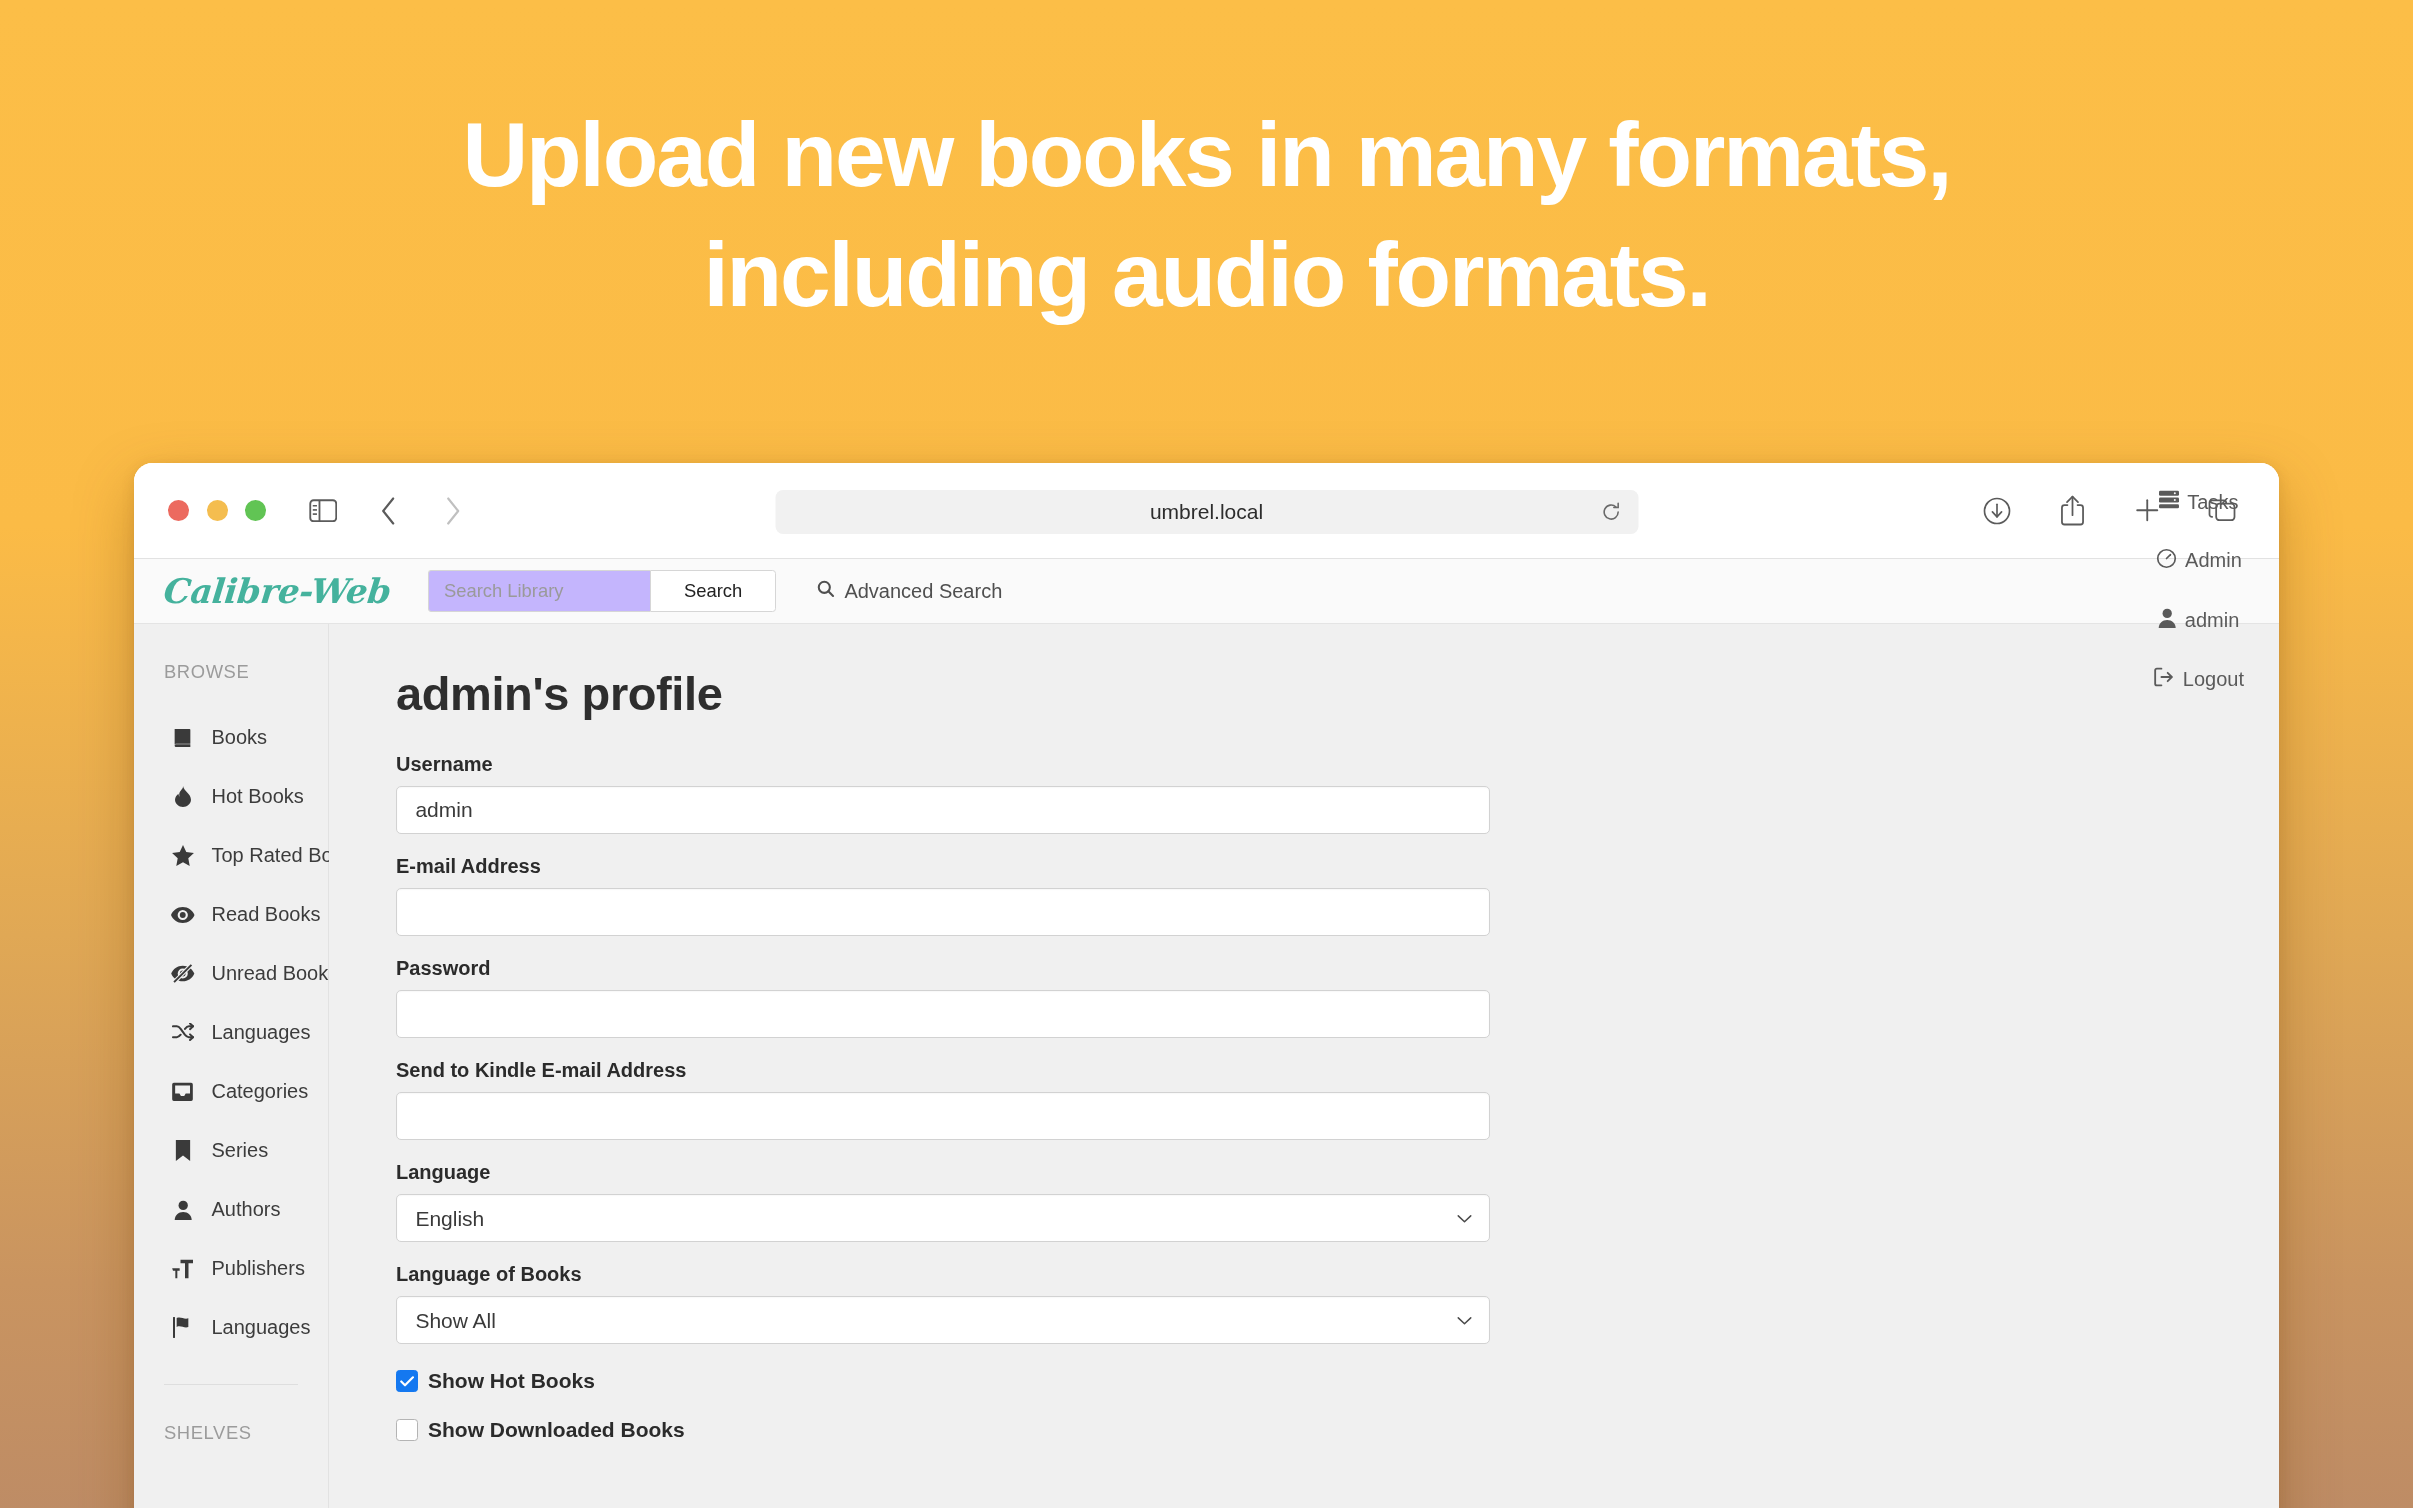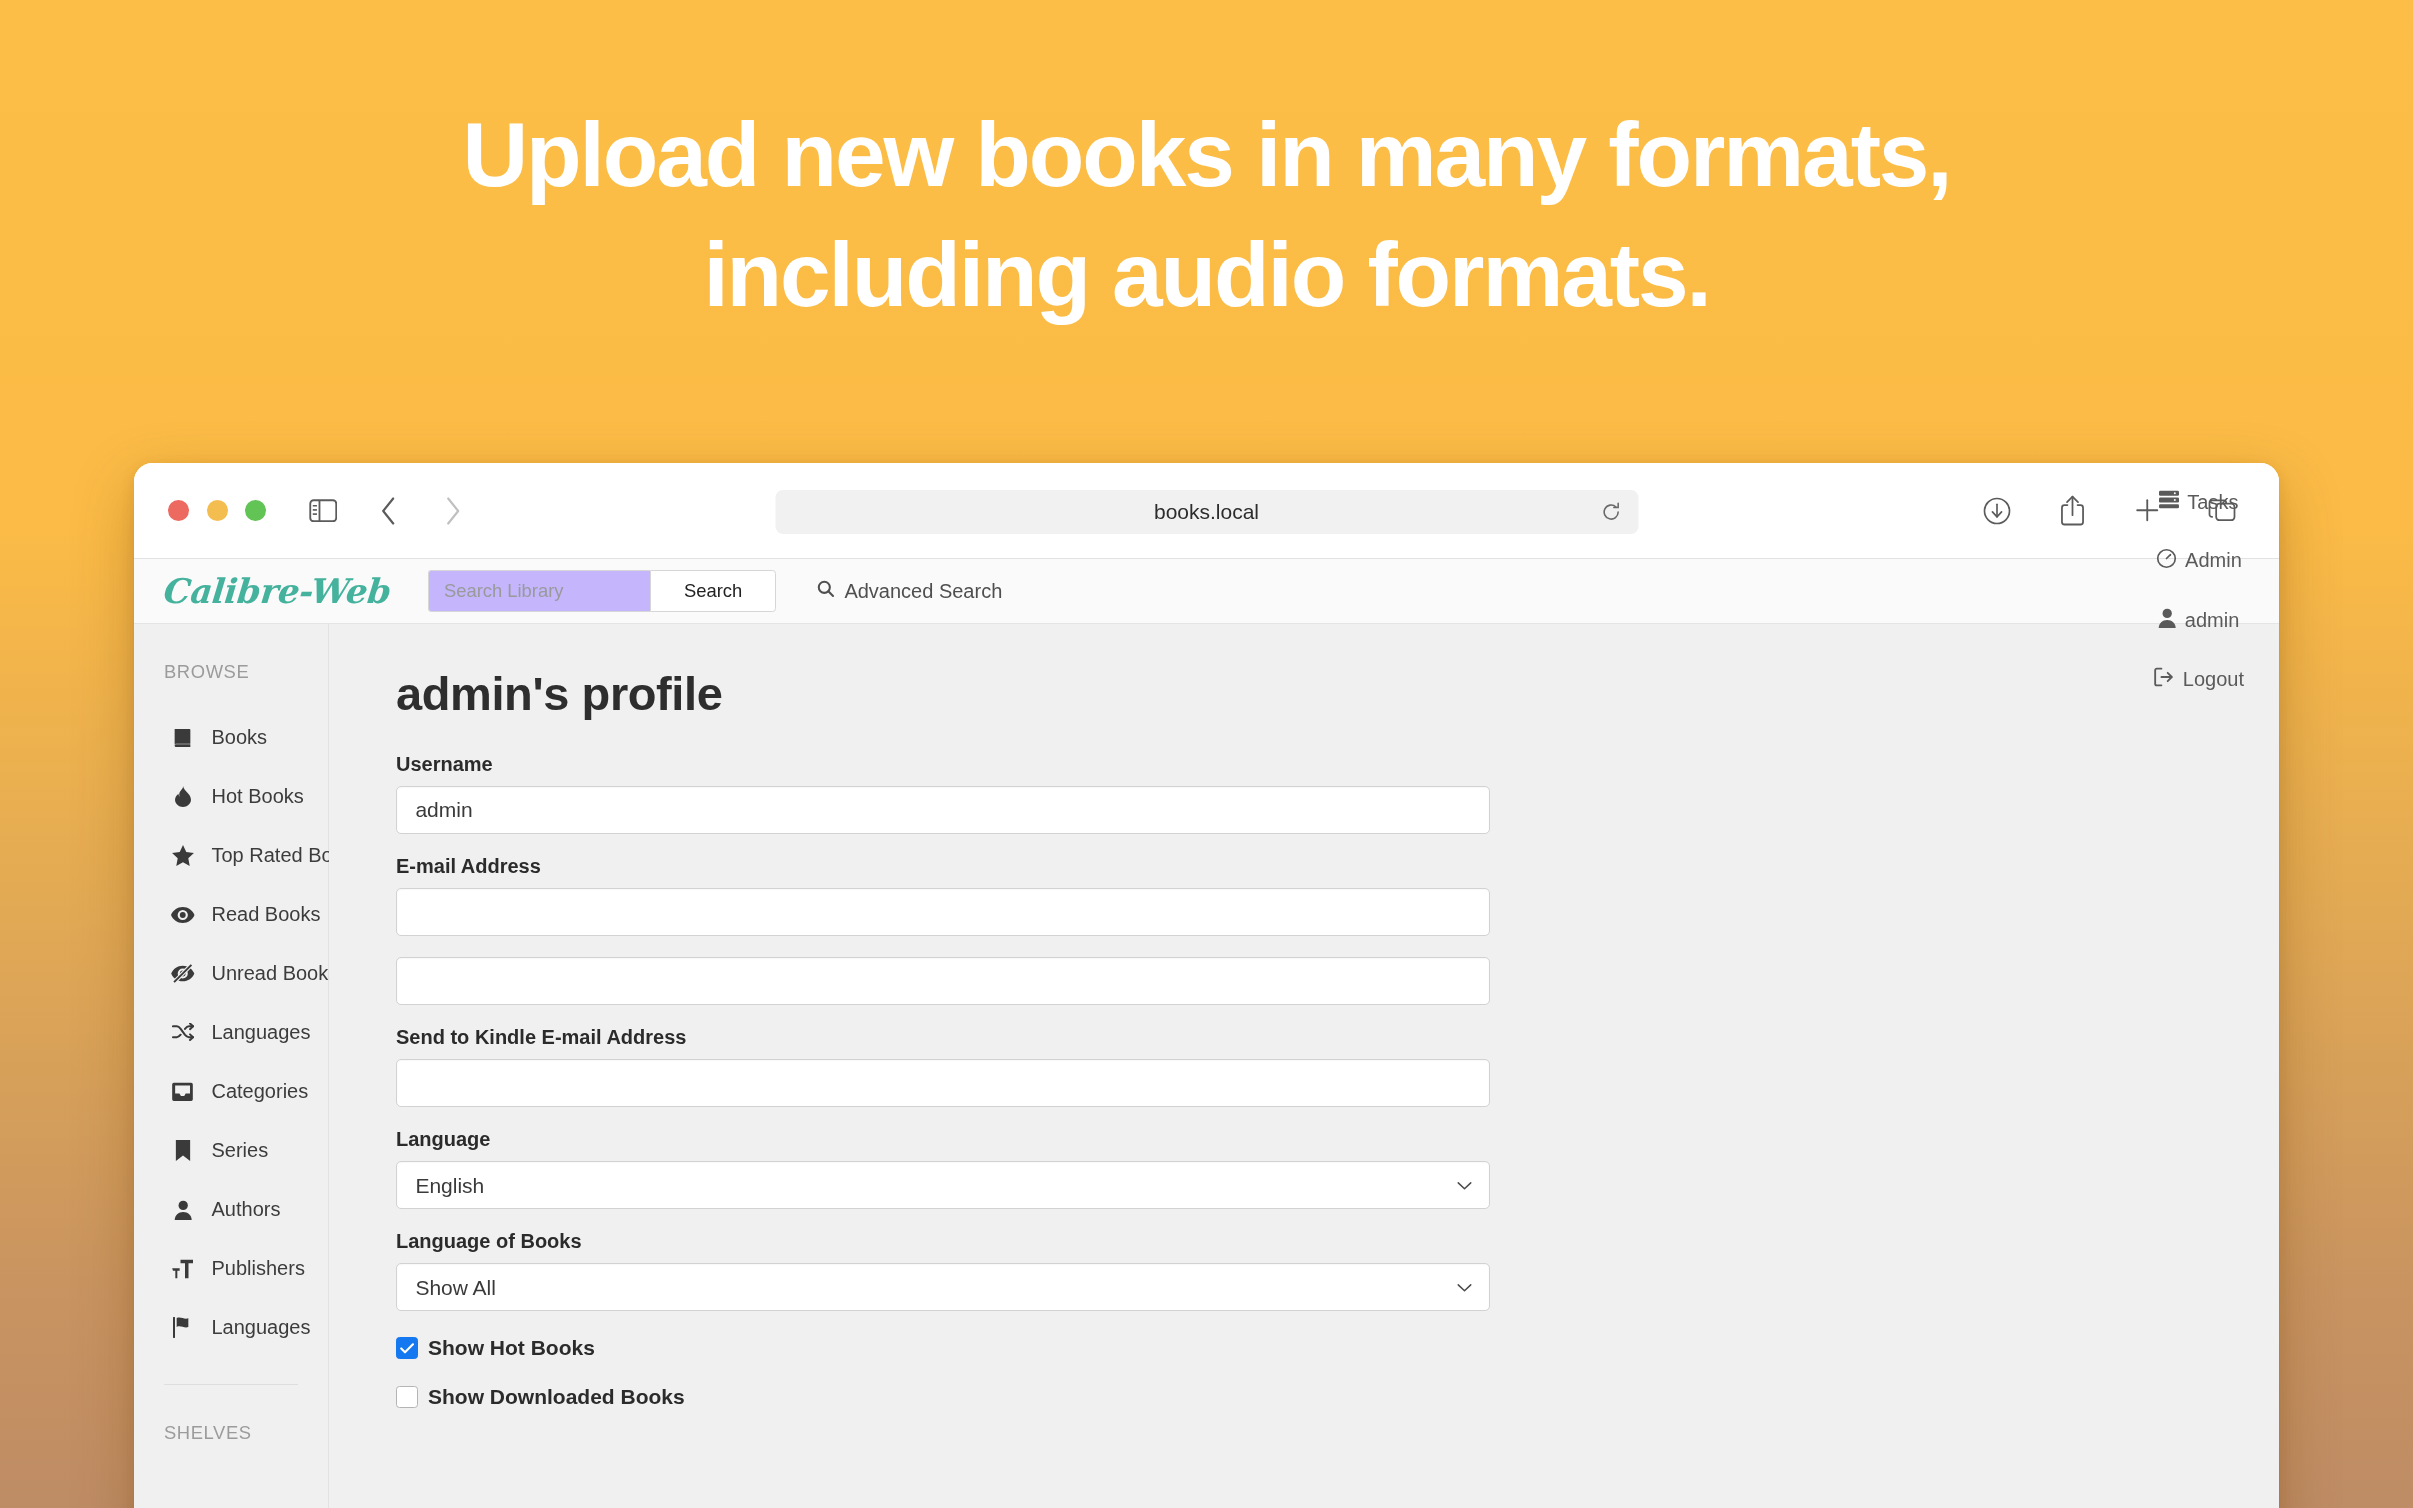--- a/index.html
+++ b/index.html
@@ -362,21 +362,21 @@
       </span>
       <span class="chrome-icon-btn dim">
         <svg width="18.4" height="30" viewBox="0 0 22 36" fill="none" stroke="currentColor" stroke-width="2.6" stroke-linecap="round" stroke-linejoin="round">
           <polyline points="5,3 17,18 5,33"></polyline>
         </svg>
       </span>
     </div>
 
     <div class="url-bar-wrap">
       <div class="url-bar">
-        <span class="url-text">books.local</span>
+        <span class="url-text">umbrel.local</span>
         <span class="url-reload">
           <svg width="20" height="22" viewBox="0 0 24 26" fill="none" stroke="currentColor" stroke-width="1.9" stroke-linecap="round">
             <path d="M20 13a8.4 8.4 0 1 1-2.6-6"></path>
             <polyline points="20,2.5 20,7.6 14.8,7.6"></polyline>
           </svg>
         </span>
       </div>
     </div>
 
     <div class="chrome-right">
@@ -603,20 +603,21 @@
         <label class="form-label">Username</label>
         <input class="form-control" type="text" value="admin" style="">
       </div>
 
       <div class="form-group">
         <label class="form-label">E-mail Address</label>
         <input class="form-control" type="text" value="" style="">
       </div>
 
       <div class="form-group">
+        <label class="form-label">Password</label>
         <input class="form-control" type="password" value="" style="">
       </div>
 
       <div class="form-group">
         <label class="form-label">Send to Kindle E-mail Address</label>
         <input class="form-control" type="text" value="" style="">
       </div>
 
       <div class="form-group">
         <label class="form-label">Language</label>

